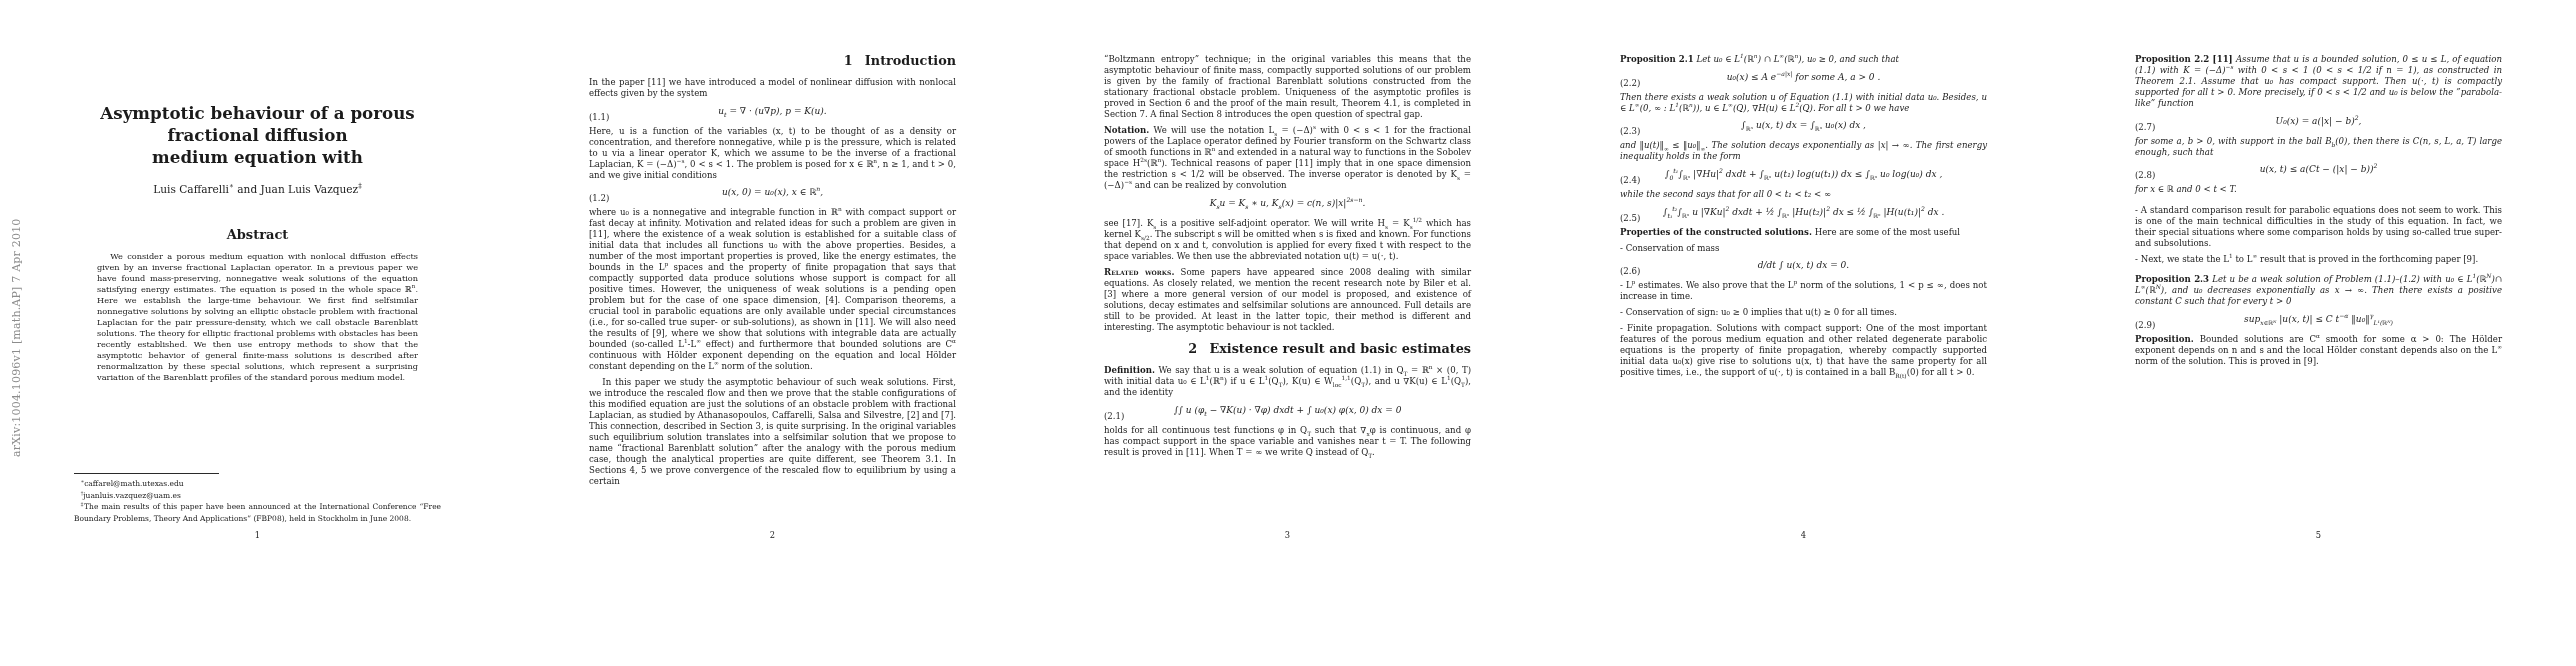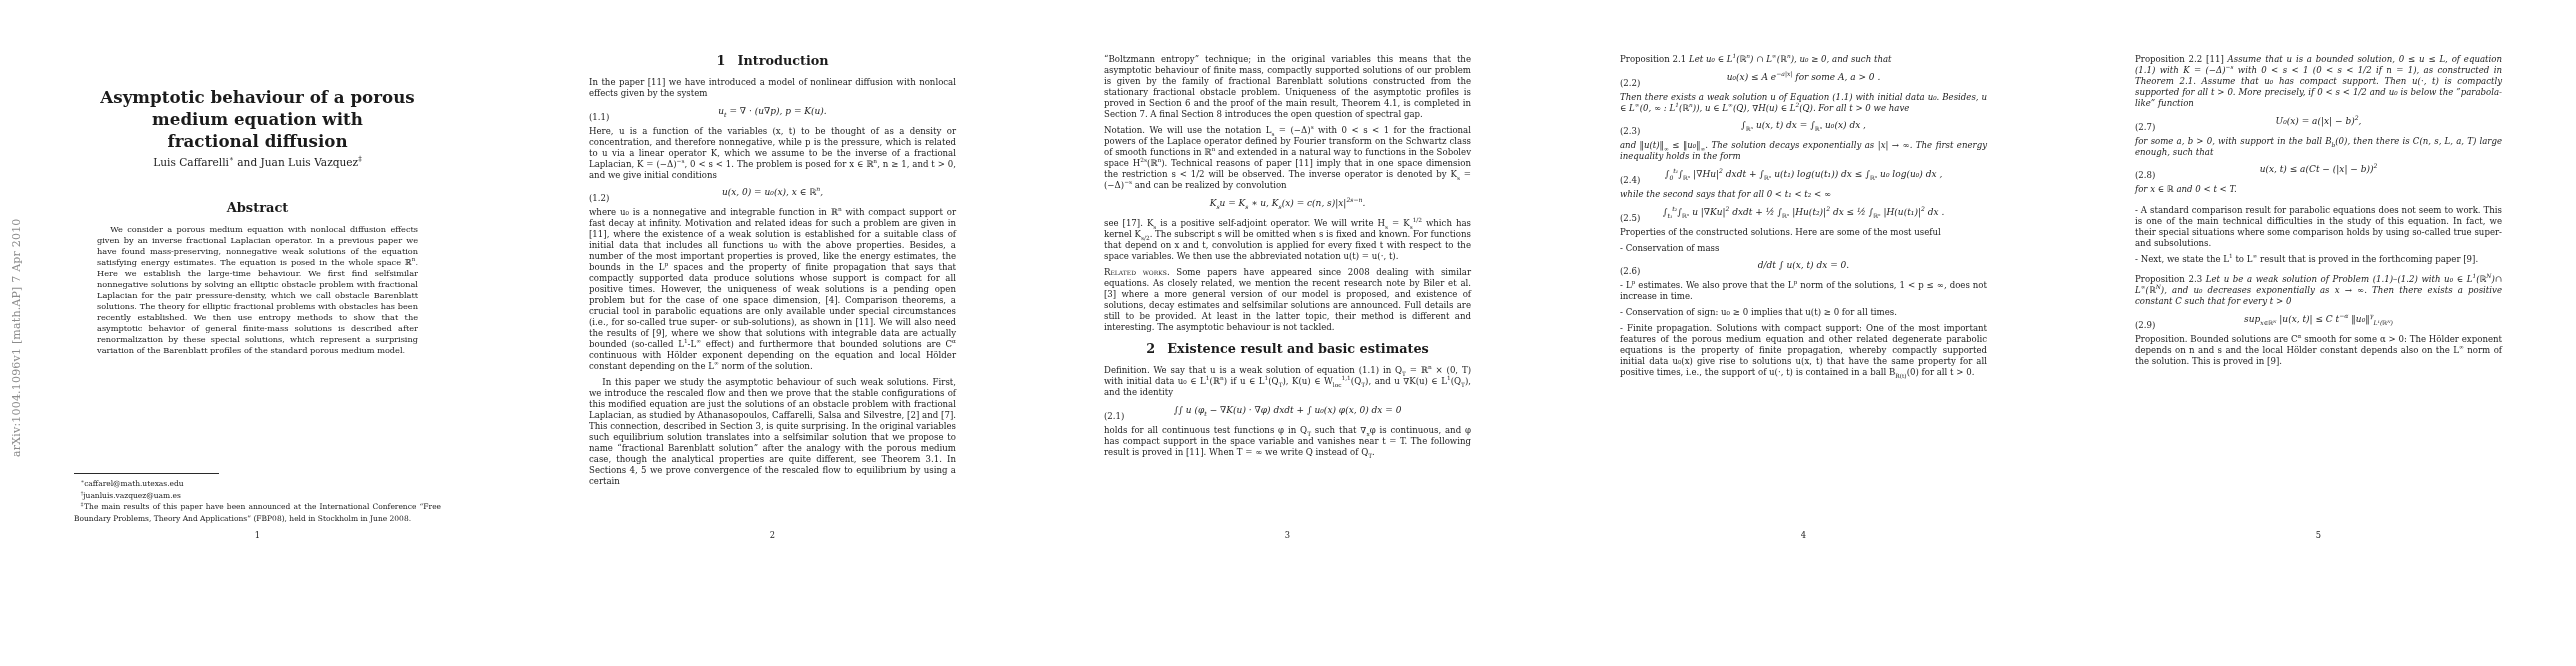--- a/index.html
+++ b/index.html
@@ -8,59 +8,59 @@
   .page{position:absolute;top:0;width:515px;height:667px;background:#ffffff;}
   .p1{left:0;} .p2{left:515px;} .p3{left:1030px;} .p4{left:1546px;} .p5{left:2061px;}
 
   .col{position:relative;margin:0 auto;width:367px;padding-top:54px;
        font-size:8.6px;line-height:11px;text-align:justify;}
 
   
   .stamp{position:absolute;left:10px;top:457px;width:345px;white-space:nowrap;
          transform:rotate(-90deg);transform-origin:0 0;color:#8c8c8c;
          font-size:11px;letter-spacing:0.2px;}
-  .title{margin:0;padding-top:32px;font-size:16.7px;line-height:22px;font-weight:bold;
+  .title{margin:16px;padding-top:32px;font-size:16.7px;line-height:22px;font-weight:bold;
          text-align:center;}
   .title span{display:block;}
   .authors{margin-top:5px;text-align:center;font-size:10.6px;}
   .abs-head{margin-top:34px;text-align:center;font-weight:bold;font-size:13px;}
   .abstract{margin:11px 0 0;padding:0 23px;font-size:8.2px;line-height:11px;
             text-align:justify;text-indent:13.3px;}
   .fnblock{position:absolute;top:473px;left:74px;width:367px;}
   .fnrule{width:145px;border-top:1.1px solid #2a2a2a;margin-bottom:3.9px;}
   .fn{margin:0;font-size:7.5px;line-height:11.7px;text-align:justify;text-indent:6.7px;}
   .pageno{position:absolute;top:530px;left:0;width:100%;text-align:center;font-size:8.3px;}
 
   
-  .sec-head{margin:1.1px 0 11px;font-size:12.8px;font-weight:bold;text-align:center;}
+  .sec-head{margin:1.1px 0 11px;font-size:12.8px;font-weight:bold;text-align:right;}
   .sec-head .secnum{margin-right:12.2px;}
   .para{margin:0 0 5px;}
   .indent{text-indent:13.3px;}
   .it{font-style:italic;}
-  .lead{font-weight:normal;font-style:normal;}
-  .lead-sc{font-variant:small-caps;font-weight:normal;font-style:normal;}
+  .lead{font-weight:bold;font-style:normal;}
+  .lead-sc{font-variant:small-caps;font-weight:bold;font-style:normal;}
   .gap{height:4.4px;}
 
   .eq{position:relative;margin:6.7px 0 7.8px;text-align:center;min-height:12.2px;}
   .eq-tag{position:absolute;left:0;top:6px;font-style:normal;}
   .eq-body{display:inline-block;font-style:italic;font-size:9px;}
   sub,sup{font-size:.68em;line-height:0;}
 </style>
 </head>
 <body>
 
 <div class="canvas">
 
   <section class="page p1">
     <div class="stamp">arXiv:1004.1096v1  [math.AP]  7 Apr 2010</div>
     <div class="col">
       <h1 class="title">
         <span>Asymptotic behaviour of a porous</span>
+        <span>fractional diffusion</span>
         <span>medium equation with</span>
-        <span>fractional diffusion</span>
       </h1>
       <div class="authors">Luis Caffarelli<sup>∗</sup> and  Juan Luis Vazquez<sup>‡</sup></div>
       <div class="abs-head">Abstract</div>
       <p class="abstract">We consider a porous medium equation with nonlocal diffusion effects given by an inverse fractional Laplacian operator. In a previous paper we have found mass-preserving, nonnegative weak solutions of the equation satisfying energy estimates. The equation is posed in the whole space ℝ<sup>n</sup>. Here we establish the large-time behaviour. We first find selfsimilar nonnegative solutions by solving an elliptic obstacle problem with fractional Laplacian for the pair pressure-density, which we call obstacle Barenblatt solutions. The theory for elliptic fractional problems with obstacles has been recently established. We then use entropy methods to show that the asymptotic behavior of general finite-mass solutions is described after renormalization by these special solutions, which represent a surprising variation of the Barenblatt profiles of the standard porous medium model.</p>
     </div>
     <div class="fnblock">
       <div class="fnrule"></div>
       <p class="fn"><sup>∗</sup>caffarel@math.utexas.edu</p>
       <p class="fn"><sup>†</sup>juanluis.vazquez@uam.es</p>
       <p class="fn"><sup>‡</sup>The main results of this paper have been announced at the International Conference “Free Boundary Problems, Theory And Applications” (FBP08), held in Stockholm in June 2008.</p>

